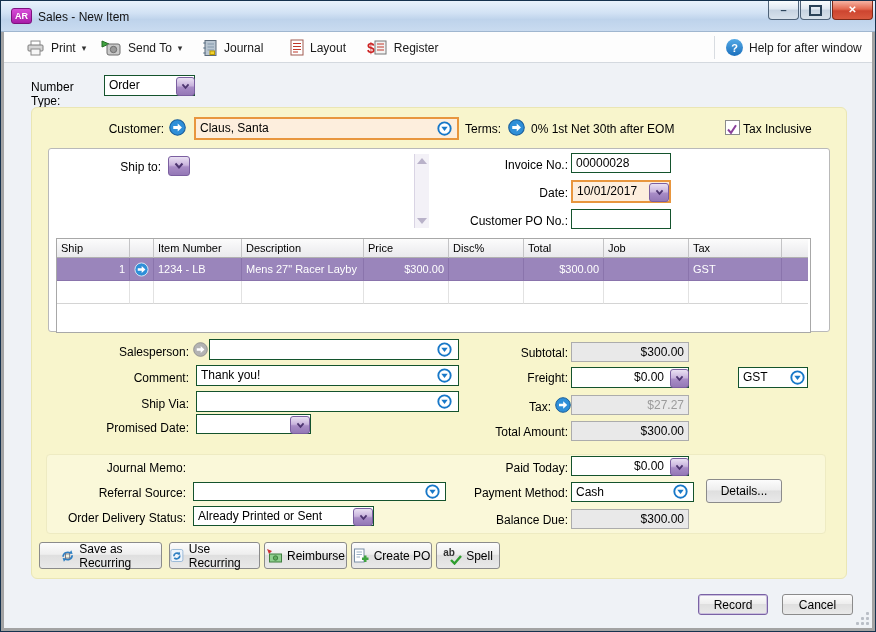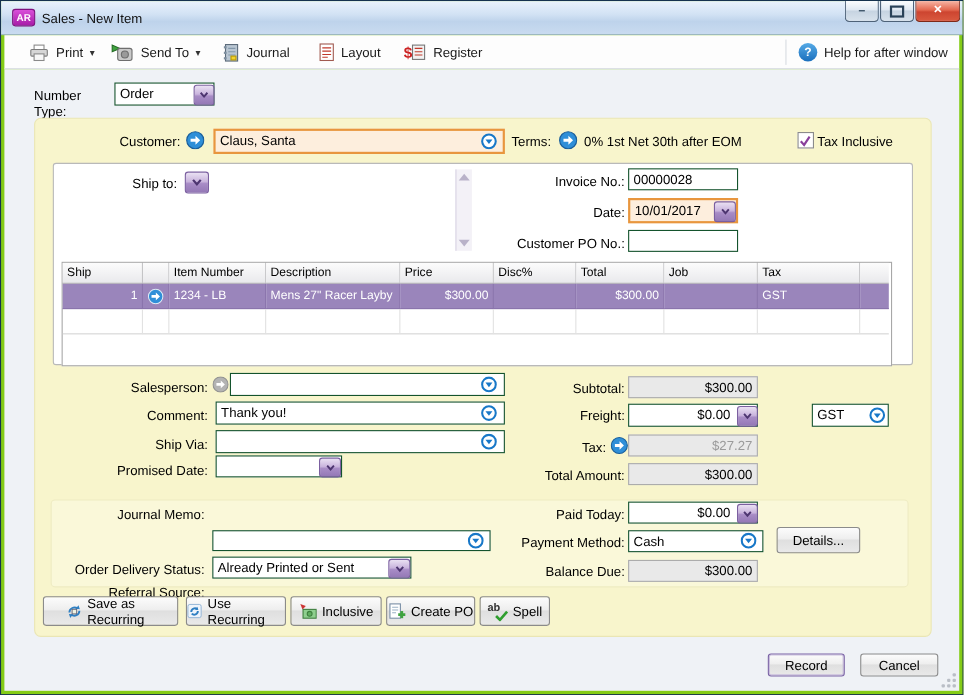--- a/index.html
+++ b/index.html
@@ -1,18 +1,18 @@
 <!DOCTYPE html>
 <html><head>
 <meta charset="utf-8">
 <style>
   html,body{margin:0;padding:0;width:876px;height:632px;overflow:hidden;
     font-family:"Liberation Sans",sans-serif;}
   .win{position:relative;width:876px;height:632px;box-sizing:border-box;
-    border:1px solid #15324e;background:#84cc16;}
+    border:1px solid #15324e;background:#a3a3a3;}
   .abs{position:absolute;box-sizing:border-box;}
   
   .titlebar{left:0;right:0;top:0;height:31px;
     background:linear-gradient(#e9f2fc,#d2e2f4 40%,#bed3eb 62%,#c9dbf0);
     border-bottom:1px solid #9fb6cf;}
   .ar-badge{left:10px;top:7px;width:21px;height:16px;border-radius:3px;
     background:linear-gradient(#d94fd9,#a81ca8);color:#fff;font-size:9px;font-weight:bold;
     display:flex;align-items:center;justify-content:center;border:1px solid #7e117e;}
   .wtitle{left:37px;top:9px;font-size:12px;color:#111;}
   .wb{top:0px;height:19px;border:1px solid #4e6278;border-top:none;border-radius:0 0 4px 4px;
@@ -323,21 +323,21 @@
   </svg>
   <div class="field gray rt graytxt" style="left:570px;top:394px;width:118px;height:20px;">$27.27</div>
 
   <span class="lbl" style="left:450px;top:424px;width:117px;">Total Amount:</span>
   <div class="field gray rt" style="left:570px;top:420px;width:118px;height:20px;">$300.00</div>
 
   <div class="abs subpanel"></div>
 
   <span class="lbl" style="left:85px;top:460px;width:100px;">Journal Memo:</span>
 
-  <span class="lbl" style="left:85px;top:485px;width:100px;margin-top:46px;">Referral Source:</span>
+  <span class="lbl" style="left:85px;top:485px;width:100px;">Referral Source:</span>
   <div class="field" style="left:192px;top:481px;width:253px;height:19px;padding-right:24px;"></div>
   <svg class="bdd" style="left:424px;top:483px;" viewBox="0 0 16 16">
     <circle cx="8" cy="8" r="6.6" fill="#fff" stroke="#1878c8" stroke-width="2"></circle>
     <path d="M4.6 6.2h6.8L8 10.6z" fill="#1878c8"></path>
     </svg>
 
   <span class="lbl" style="left:40px;top:510px;width:145px;">Order Delivery Status:</span>
   <div class="field" style="left:192px;top:505px;width:181px;height:20px;padding-right:22px;">Already Printed or Sent</div>
   <div class="pbtn" style="left: 352px; top: 507px; width: 18px; height: 16px; background: linear-gradient(rgb(234, 225, 243), rgb(201, 180, 221) 45%, rgb(168, 140, 198) 55%, rgb(148, 120, 182));">
     <svg width="9" height="7" viewBox="0 0 10 8">
@@ -382,21 +382,21 @@
       <path d="M11.5 8a3.8 3.8 0 0 1-6.5 2.7" fill="none" stroke="#2e7fc2" stroke-width="2"></path>
     </svg>
     <span>Use Recurring</span>
   </div>
   <div class="btn" style="left:263px;top:541px;width:83px;height:27px;">
     <svg width="16" height="15" viewBox="0 0 16 15">
       <path d="M1 1l5 2-3 3z" fill="#cc3333"></path>
       <rect x="3.5" y="6" width="12" height="8" fill="#8fcf8f" stroke="#3f7f3f"></rect>
       <circle cx="9.5" cy="10" r="2.2" fill="#5fae5f" stroke="#3f7f3f"></circle>
     </svg>
-    <span>Inclusive</span>
+    <span>Reimburse</span>
   </div>
   <div class="btn" style="left:350px;top:541px;width:81px;height:27px;">
     <svg width="16" height="16" viewBox="0 0 16 16">
       <rect x="1.5" y="1" width="9.5" height="13" fill="#fff" stroke="#7a8fa6"></rect>
       <line x1="3.5" y1="4" x2="9" y2="4" stroke="#9ab0c4"></line>
       <line x1="3.5" y1="6.5" x2="9" y2="6.5" stroke="#9ab0c4"></line>
       <line x1="3.5" y1="9" x2="7" y2="9" stroke="#9ab0c4"></line>
       <rect x="9" y="9.5" width="6.5" height="2.5" fill="#3fa33f"></rect>
       <rect x="11" y="7.5" width="2.5" height="6.5" fill="#3fa33f"></rect>
     </svg>

